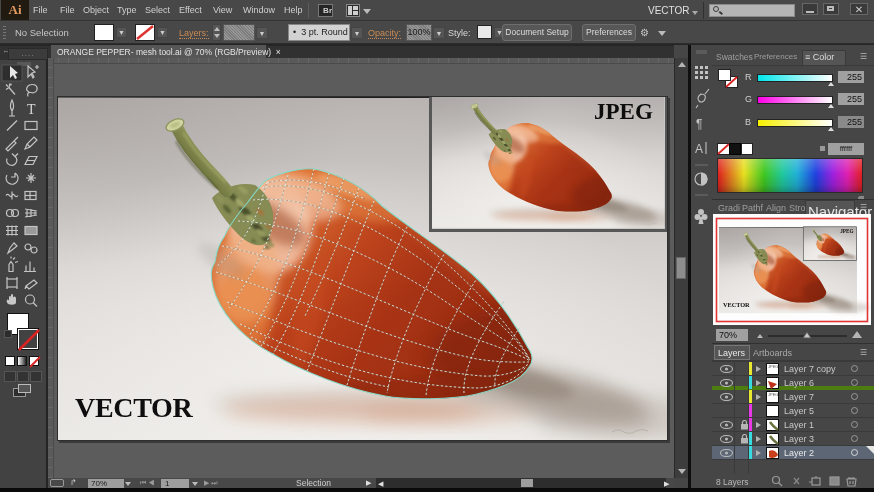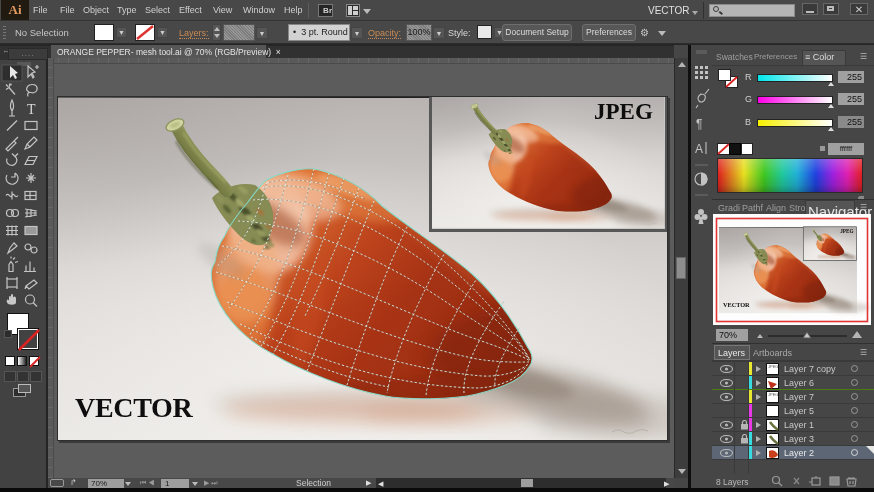--- a/index.html
+++ b/index.html
@@ -518,21 +518,21 @@
         <circle cx="6.5" cy="4" r="1.6" fill="#b5b5b5"></circle>
       </svg>
 <div class="abs" style="left:37px;top:0;width:3px;height:13px;background:#e8e832"></div>
 <div class="abs" style="left:44px;top:4px;width:0;height:0;border-top:3.5px solid transparent;border-bottom:3.5px solid transparent;border-left:5px solid #b0b0b0"></div>
 <div class="abs" style="left:54px;top:1px;width:13px;height:12px;background:#fff;border:1px solid #111">
         <span class="abs" style="left:1px;top:1px;font-size:4px;color:#555;line-height:3px">JPEG</span>
       </div>
 <div class="abs" style="left:72px;top:2px;color:#c8c8c8;font-size:9px">Layer 7 copy</div>
 <div class="abs" style="left:139px;top:3px;width:7px;height:7px;border:1.2px solid #9a9a9a;border-radius:50%"></div>
 </div>
-<div class="abs" style="left:712px;top:376px;width:162px;height:14px;background:#464646;border-bottom:1px solid #4d7c0f">
+<div class="abs" style="left:712px;top:376px;width:162px;height:14px;background:#464646;border-bottom:4px solid #4d7c0f">
 <svg class="abs" style="left:8px;top:3px" width="13" height="8">
         <ellipse cx="6.5" cy="4" rx="6" ry="3.5" fill="none" stroke="#b5b5b5" stroke-width="1.1"></ellipse>
         <circle cx="6.5" cy="4" r="1.6" fill="#b5b5b5"></circle>
       </svg>
 <div class="abs" style="left:37px;top:0;width:3px;height:13px;background:#38dce0"></div>
 <div class="abs" style="left:44px;top:4px;width:0;height:0;border-top:3.5px solid transparent;border-bottom:3.5px solid transparent;border-left:5px solid #b0b0b0"></div>
 <div class="abs" style="left:54px;top:1px;width:13px;height:12px;background:#fff;border:1px solid #111">
         <svg class="abs" style="left:0;top:0" width="13" height="12">
           <path d="M1,3 L10,6 L4,11 Z" fill="#c03018"></path>
         </svg>

